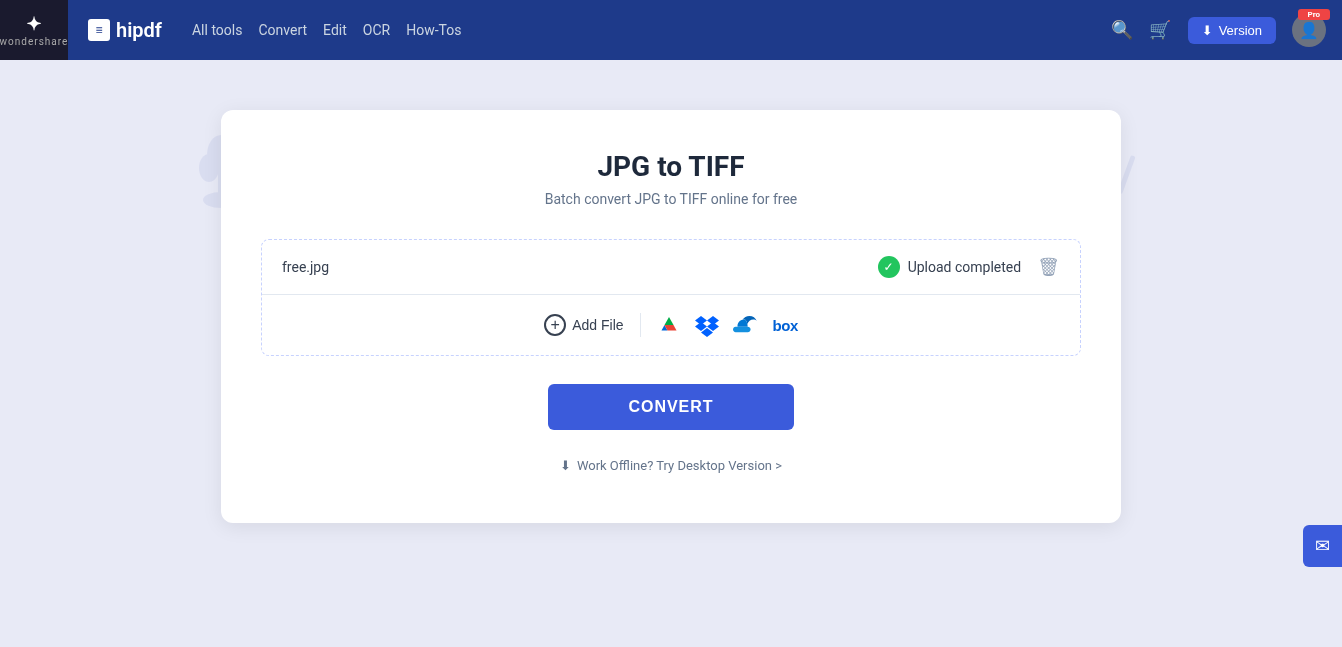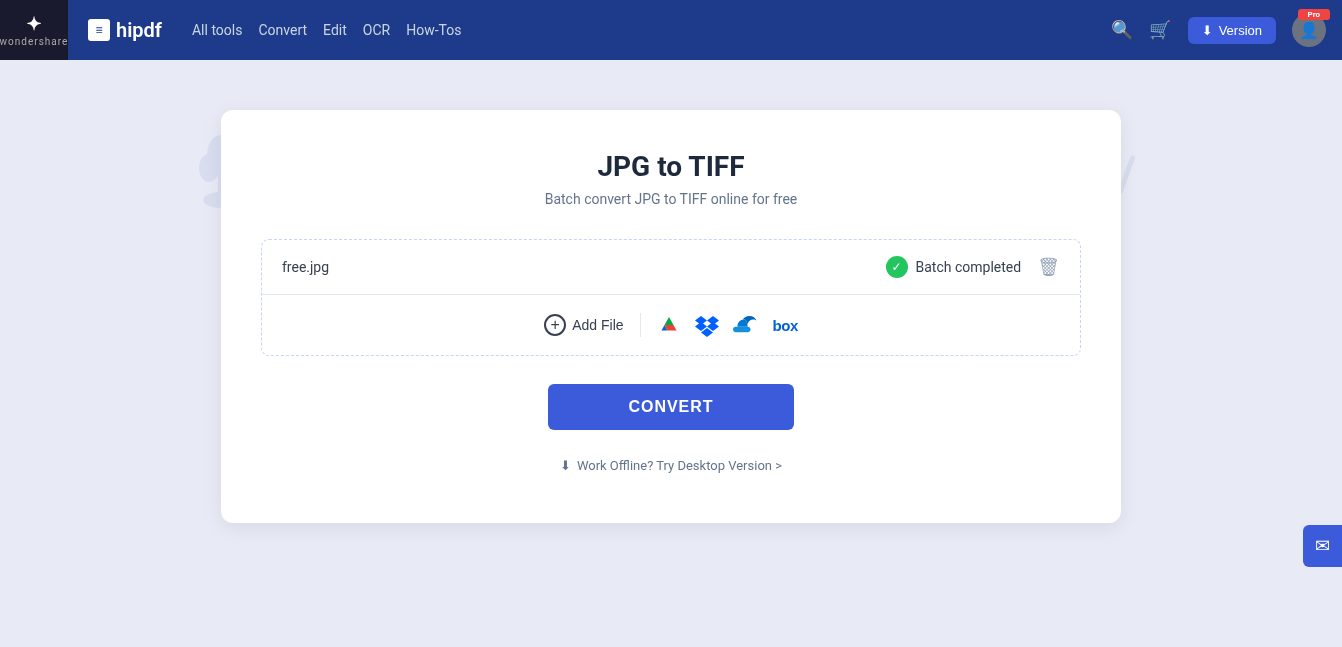--- a/index.html
+++ b/index.html
@@ -387,21 +387,21 @@
   <div class="main-container" style="margin-top: 30px; margin-bottom: 30px; padding-left: 40px;">
     <h1 class="page-title">JPG to TIFF</h1>
     <p class="page-subtitle">Batch convert JPG to TIFF online for free</p>
 
     <div class="upload-area">
 
       <div class="file-row">
         <span class="file-name">free.jpg</span>
         <div class="upload-status">
           <div class="check-circle">✓</div>
-          <span>Batch completed</span>
+          <span>Upload completed</span>
         </div>
         <button class="delete-btn">🗑</button>
       </div>
 
       <div class="toolbar-row">
         <button class="add-file-btn">
           <div class="plus-circle">+</div>
           <span>Add File</span>
         </button>
         <div class="divider-v"></div>

